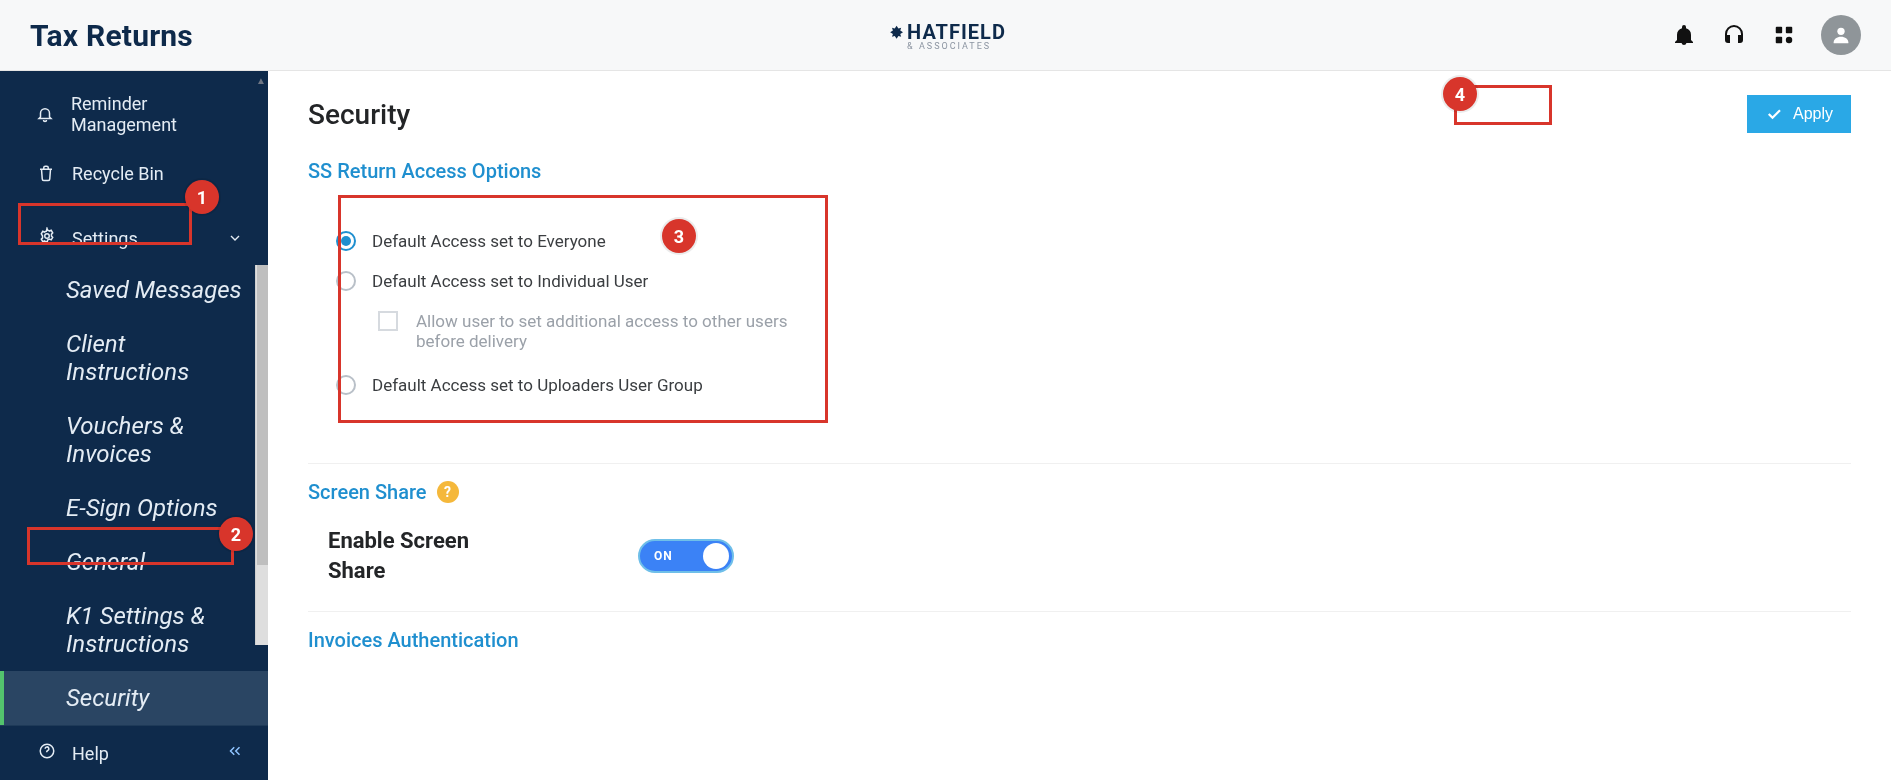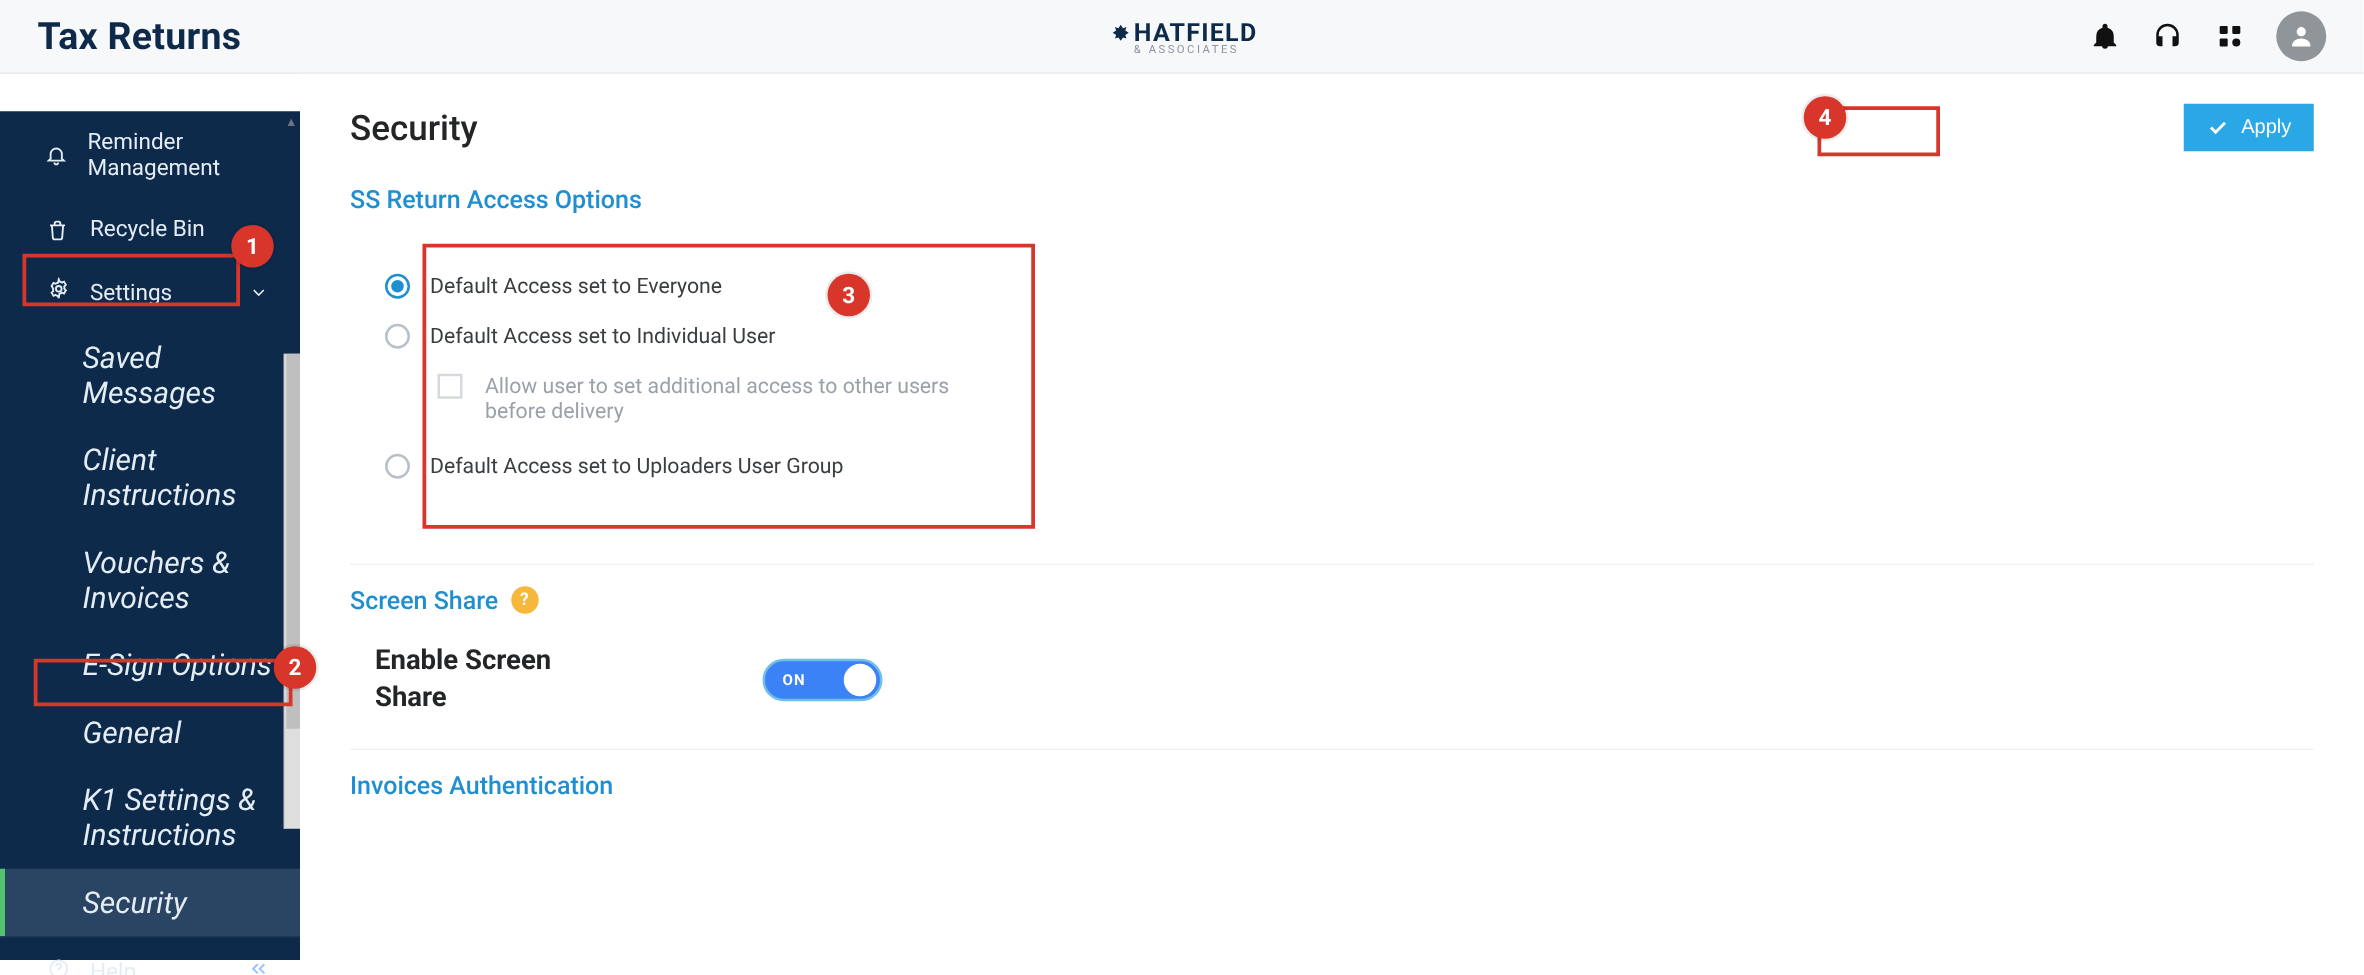--- a/index.html
+++ b/index.html
@@ -7,21 +7,21 @@
     font-family: -apple-system, BlinkMacSystemFont, "Segoe UI", Roboto, Arial, sans-serif;
     background: #fff;
     width: 1891px;
     height: 780px;
     overflow: hidden;
     position: relative;
   }
 
   
   .top-header {
-    height: 59px;
+    height: 71px;
     display: flex;
     align-items: center;
     padding: 0 30px;
     border-bottom: 1px solid #e5e5e5;
     background: #f7f8f9;
     position: relative;
   }
   .app-title {
     font-size: 30px;
     font-weight: 700;
@@ -53,27 +53,26 @@
     width:40px; height:40px; border-radius:50%; background:#8f9599;
     display:flex; align-items:center; justify-content:center;
     cursor:pointer;
   }
 
   
   .layout { display:flex; height:calc(100% - 71px); }
 
   
   .sidebar {
-    width: 240px;
+    width: 268px;
     background:#0e2a4b;
     color:#e4ecf4;
     display:flex;
     flex-direction:column;
     position:relative;
-    margin-top:30px;
   }
   .side-scroll-tri { width:13px; height:10px; align-self:flex-end; background:transparent; }
   .side-scroll-tri::after{
     content:"▲"; color:#6e7684; font-size:10px; position:absolute; right:2px; top:4px;
   }
   .nav-item {
     display:flex; align-items:center; gap:16px;
     padding:14px 20px 14px 38px;
     font-size:18px;
     cursor:pointer;

